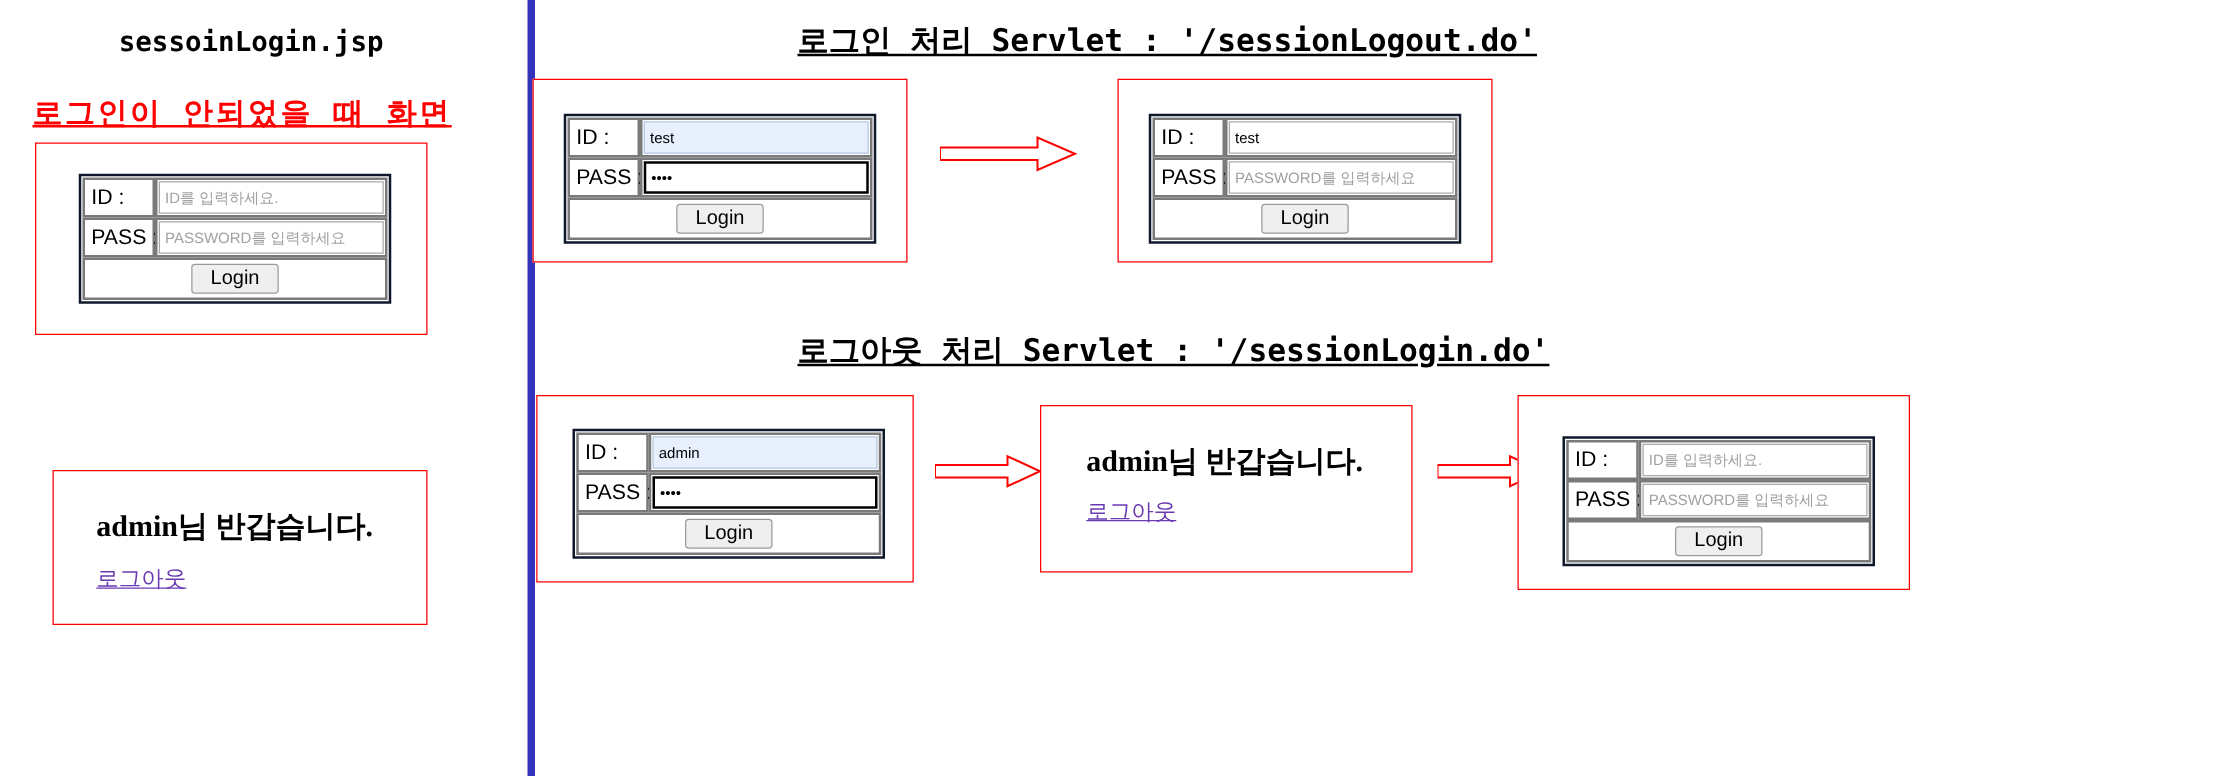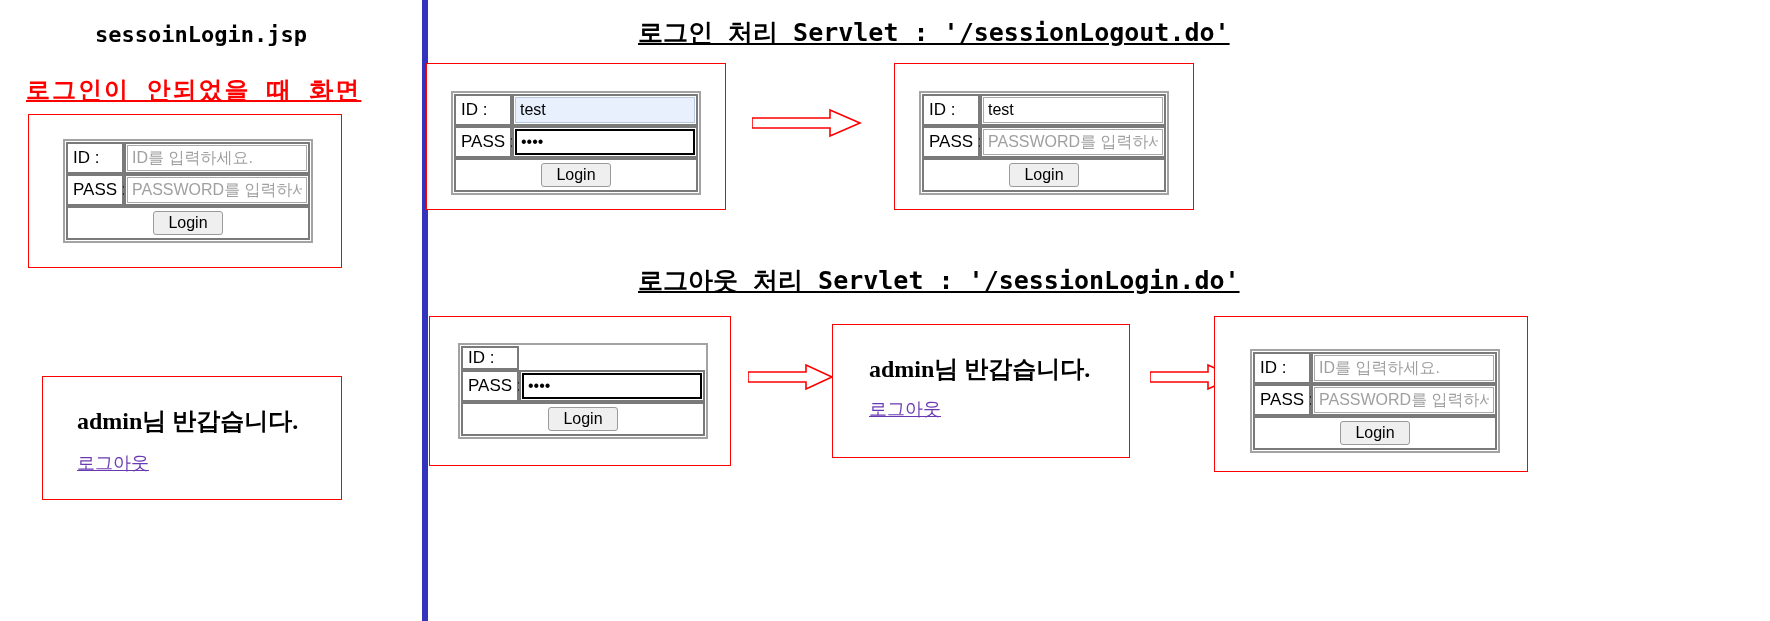--- a/index.html
+++ b/index.html
@@ -70,21 +70,21 @@
     position: absolute;
     border: 1.5px solid #ff0000;
     box-sizing: border-box;
     background: #ffffff;
   }
 
   
   .login-table {
     position: absolute;
     border-collapse: separate;
-    border: 2px solid #a3a3a3;
+    border: 2px solid #0f172a;
     box-sizing: border-box;
     background: #ffffff;
     padding: 1px;
   }
   .row {
     display: flex;
     align-items: stretch;
   }
   .cell-label {
     border: 2px solid #7a7a7a;
@@ -112,21 +112,21 @@
     align-items: center;
     justify-content: center;
     padding: 3px 0;
   }
   .txtfield {
     width: 100%;
     box-sizing: border-box;
     border: 1px solid #a9a9a9;
     background: #ffffff;
     font-family: "Liberation Sans", sans-serif;
-    font-size: 16px;
+    font-size: 12px;
     color: #000000;
     padding: 2px 4px;
     outline: none;
     height: 26px;
     line-height: 20px;
   }
   .txtfield.autofill {
     background: #e8f0fe;
     border: 1px solid #b8c8e0;
   }
@@ -254,20 +254,23 @@
       </div>
     </div>
   </div>
 
   <div class="mono-heading" style="left:628px; top:264px;">로그아웃 처리 Servlet : '/sessionLogin.do'</div>
 
   <div class="red-box" style="left:419px; top:316px; width:302px; height:150px;">
     <div class="login-table" style="left:28px; top:26px; width:250px;">
       <div class="row">
         <div class="cell-label" style="width:58px;">ID :</div>
+        <div class="cell-input">
+          <input class="txtfield autofill" type="text" value="admin" style="">
+        </div>
       </div>
       <div class="row">
         <div class="cell-label" style="width:58px;">PASS :</div>
         <div class="cell-input">
           <input class="txtfield focused" type="text" value="••••" style="">
         </div>
       </div>
       <div class="cell-foot">
         <button class="login-btn">Login</button>
       </div>

